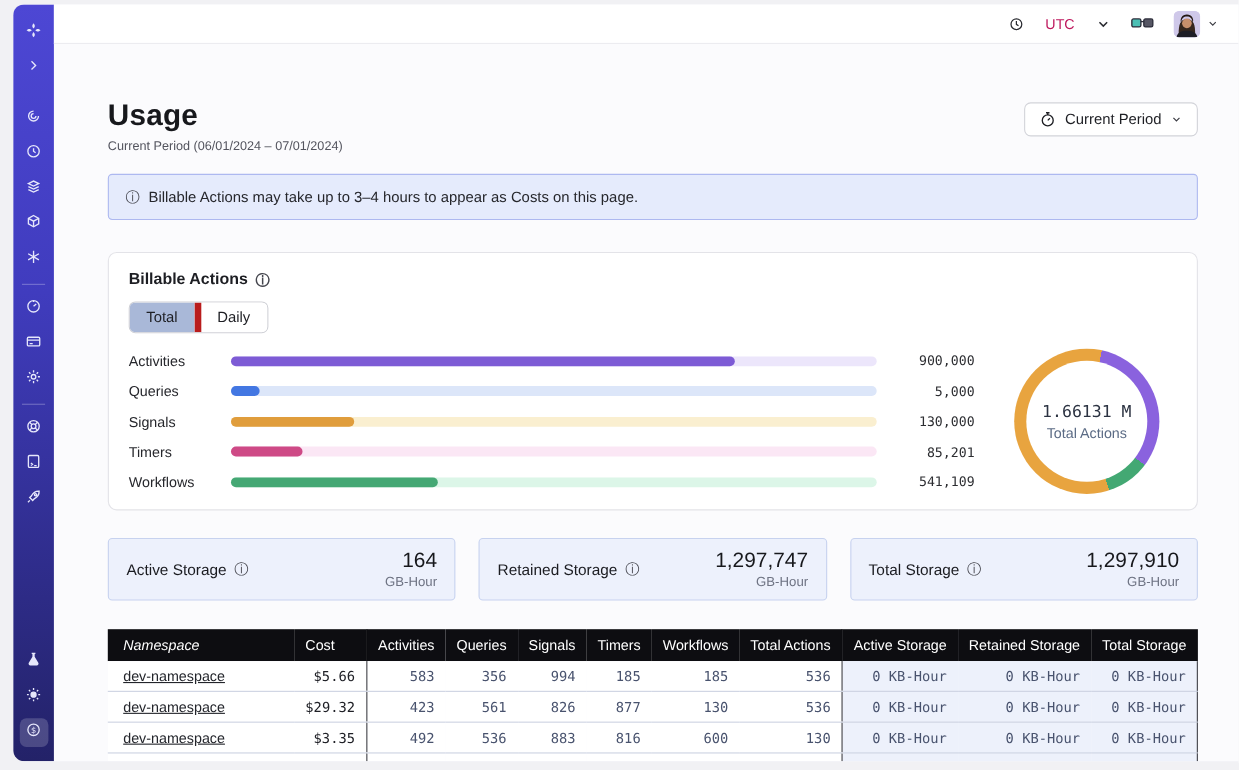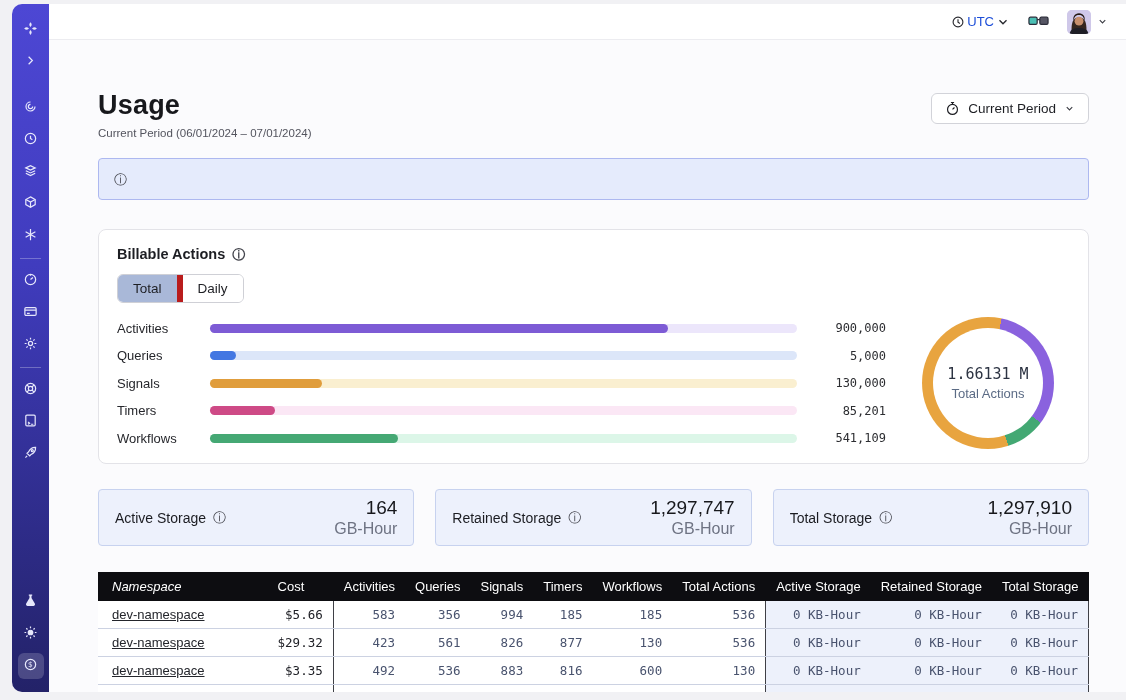--- a/index.html
+++ b/index.html
@@ -18,21 +18,21 @@
   .sb-btn svg { width:15px; height:15px; }
   .sb-btn.active { background:rgba(255,255,255,.18); }
   .sb-div { width:21px; height:1px; background:rgba(255,255,255,.28); margin:6px 0; }
   .sb-gap { height:14px; }
   .sb-spacer { flex:1; }
 
   
   .main { flex:1; display:flex; flex-direction:column; min-width:0; }
   .topbar { height:36px; flex:0 0 36px; background:#fff; border-bottom:1px solid #ececf0;
             display:flex; align-items:center; justify-content:flex-end; gap:18px; padding-right:18px; }
-  .tz { display:flex; align-items:center; gap:2px; font-size:13px; color:#1d4ed8; cursor:pointer; }
+  .tz { display:flex; align-items:center; gap:19px; font-size:13px; color:#be185d; cursor:pointer; }
   .tz svg { width:14px; height:14px; color:#2a2b31; }
   .chev { width:11px; height:11px; color:#3c3d44; }
   .glasses { display:flex; cursor:pointer; }
   .user { display:flex; align-items:center; gap:6px; cursor:pointer; }
   .avatar { width:24px; height:24px; border-radius:5px; overflow:hidden; background:#d9d3ef; }
 
   .content { flex:1; padding:0 37px 0 49px; overflow:hidden; }
 
   .page-head { margin-top:50px; display:flex; justify-content:space-between; align-items:flex-start; }
   .h1 { font-size:27px; font-weight:600; letter-spacing:.2px; color:#17181c; }
@@ -69,21 +69,21 @@
                   display:flex; flex-direction:column; align-items:center; justify-content:center; gap:3px; }
   .donut-total { font-family:"DejaVu Sans Mono",monospace; font-size:15px; color:#2c3342; }
   .donut-sub { font-size:13px; color:#5b6b85; }
 
   .storage-row { display:grid; grid-template-columns:1fr 1fr 1fr; gap:21px; margin-top:25px; }
   .scard { background:#edf1fc; border:1px solid #c7d2ef; border-radius:4px; height:57px;
            display:flex; align-items:center; justify-content:space-between; padding:0 16px; }
   .scard-label { font-size:14px; color:#1b1c21; display:flex; gap:7px; align-items:center; }
   .scard-right { text-align:right; }
   .scard-value { font-family:Liberation Sans, sans-serif; font-size:19px; color:#17181c; }
-  .scard-unit { font-size:16px; color:#6e7383; margin-top:1px; }
+  .scard-unit { font-size:12px; color:#6e7383; margin-top:1px; }
 
   table { width:100%; border-collapse:collapse; margin-top:26px; }
   thead th { background:#0d0d11; color:#fff; font-size:13px; font-weight:500; padding:7px 10px;
              text-align:left; white-space:nowrap; }
   thead th.c-namespace { text-align:left; padding-left:14px; width:295px;font-style:italic; }
   tbody td { background:#fff; border-bottom:1px solid #ccd2e2; padding:6px 10px; text-align:right;
              font-family:"DejaVu Sans Mono",monospace; font-size:12.5px; color:#49536e; white-space:nowrap; }
   tbody td.c-namespace { text-align:left; padding-left:14px; font-family:"Liberation Sans",sans-serif; font-size:13px; }
   tbody td.c-cost { color:#202127; }
   td.div-dark, th.div-dark { border-left:1px solid #3f4046; }
@@ -249,20 +249,21 @@
             </svg>
           <span>Current Period</span>
           <svg class="chev" viewBox="0 0 16 16" fill="none" stroke="currentColor" stroke-width="1.6">
               <path d="M4 6l4 4 4-4"></path>
             </svg>
         </button>
       </div>
 
       <div class="banner">
         <span class="info-i">ⓘ</span>
+        <span>Billable Actions may take up to 3–4 hours to appear as Costs on this page.</span>
       </div>
 
       <div class="card">
         <div class="card-title">
           <span>Billable Actions</span>
           <span class="info-i">ⓘ</span>
         </div>
         <div class="tabs">
             <div class="tab active">Total</div>
             <div class="tab">Daily</div>

